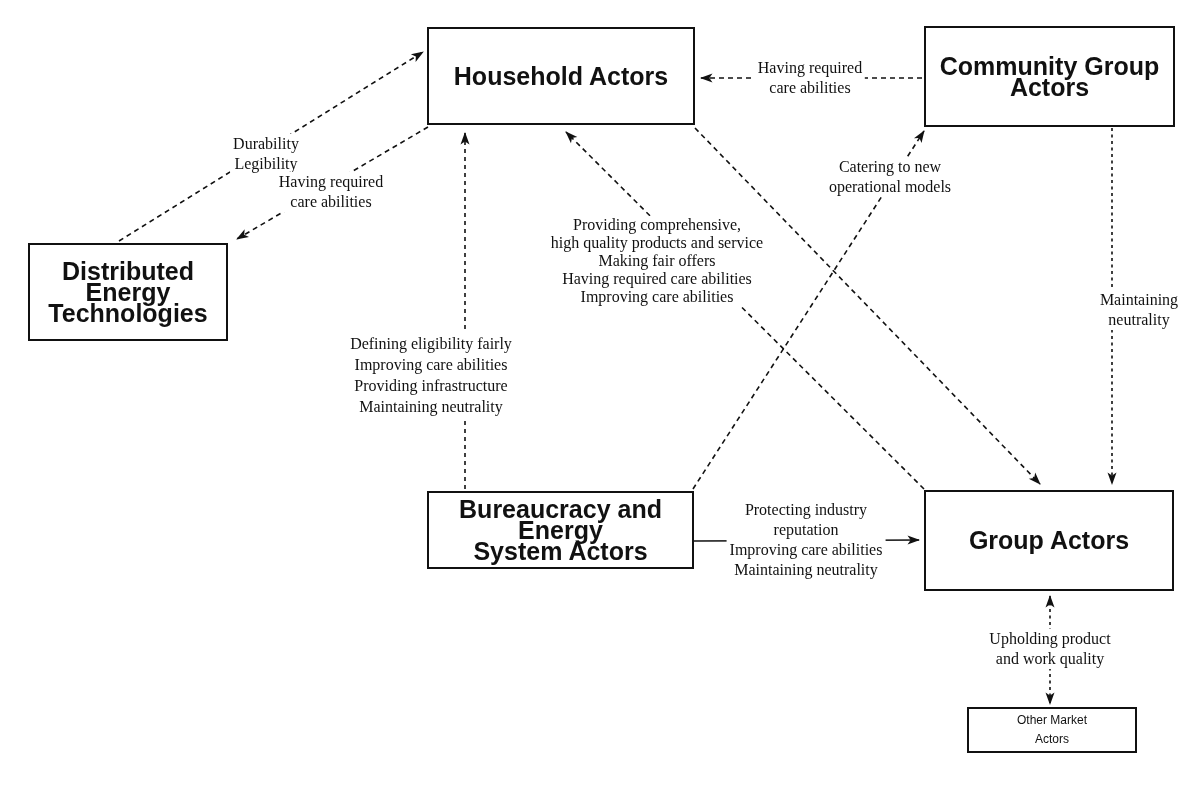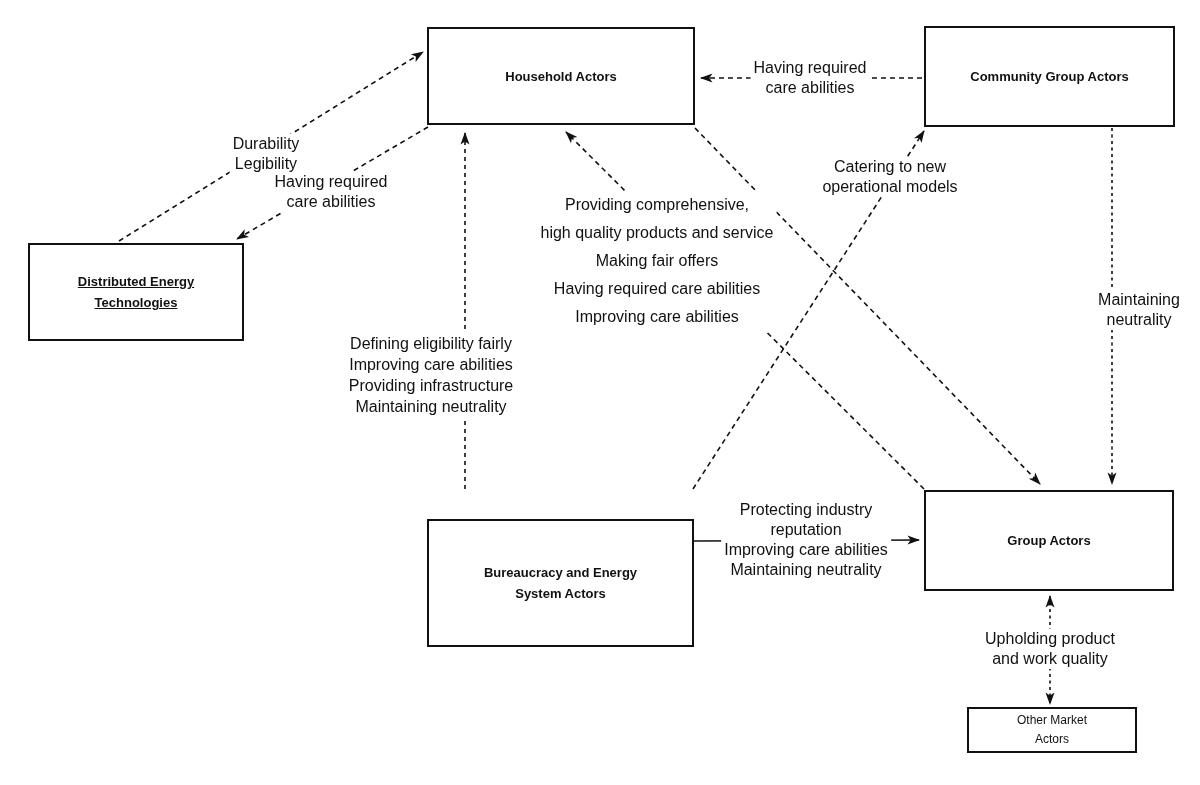--- a/index.html
+++ b/index.html
@@ -16,38 +16,39 @@
 
   .node {
     position: absolute;
     background: #ffffff;
     border: 2px solid #111111;
     display: flex;
     align-items: center;
     justify-content: center;
     text-align: center;
     font-weight: bold;
-    font-size: 13px;
+    font-size: 25px;
     line-height: 21px;
     white-space: pre-line;
     box-sizing: border-box;
   }
   .node.small { font-weight: normal; font-size: 12px; line-height: 19px; }
 
   .lbl {
     position: absolute;
     transform: translate(-50%, -50%);
     background: #ffffff;
     text-align: center;
     font-size: 16px;
     line-height: 20px;
     white-space: pre-line;
     padding: 0 3px;
+    font-family: Liberation Serif, serif;
   }
-  .lbl.lh22 { line-height: 28px; }
+  .lbl.lh22 { line-height: 18px; }
   .lbl.lh21 { line-height: 21px; }
 </style>
 </head>
 <body>
 
 <div id="canvas">
 
   <svg id="wires" viewBox="0 0 1200 785" xmlns="http://www.w3.org/2000/svg">
     <defs>
       <marker id="arr" markerWidth="14" markerHeight="11" refX="12" refY="5" orient="auto-start-reverse" markerUnits="userSpaceOnUse">
@@ -90,21 +91,21 @@
 neutrality</div>
   <div class="lbl" style="left:806px; top:540px;">Protecting industry
 reputation
 Improving care abilities
 Maintaining neutrality</div>
   <div class="lbl" style="left:1050px; top:649px;">Upholding product
 and work quality</div>
 
   <div class="node" style="left:427px; top:27px; width:268px; height:98px;">Household Actors</div>
   <div class="node" style="left:924px; top:26px; width:251px; height:101px;">Community Group Actors</div>
-  <div class="node" style="left:28px; top:243px; width:216px; height:98px;text-decoration:underline;">Distributed Energy
+  <div class="node" style="left:28px; top:243px; width:200px; height:98px;">Distributed Energy
 Technologies</div>
-  <div class="node" style="left:427px; top:491px; width:267px; height:128px;margin-top:28px;">Bureaucracy and Energy
+  <div class="node" style="left:427px; top:491px; width:267px; height:78px;">Bureaucracy and Energy
 System Actors</div>
   <div class="node" style="left:924px; top:490px; width:250px; height:101px;">Group Actors</div>
   <div class="node small" style="left:967px; top:707px; width:170px; height:46px;">Other Market
 Actors</div>
 
 </div>
 
 </body></html>

